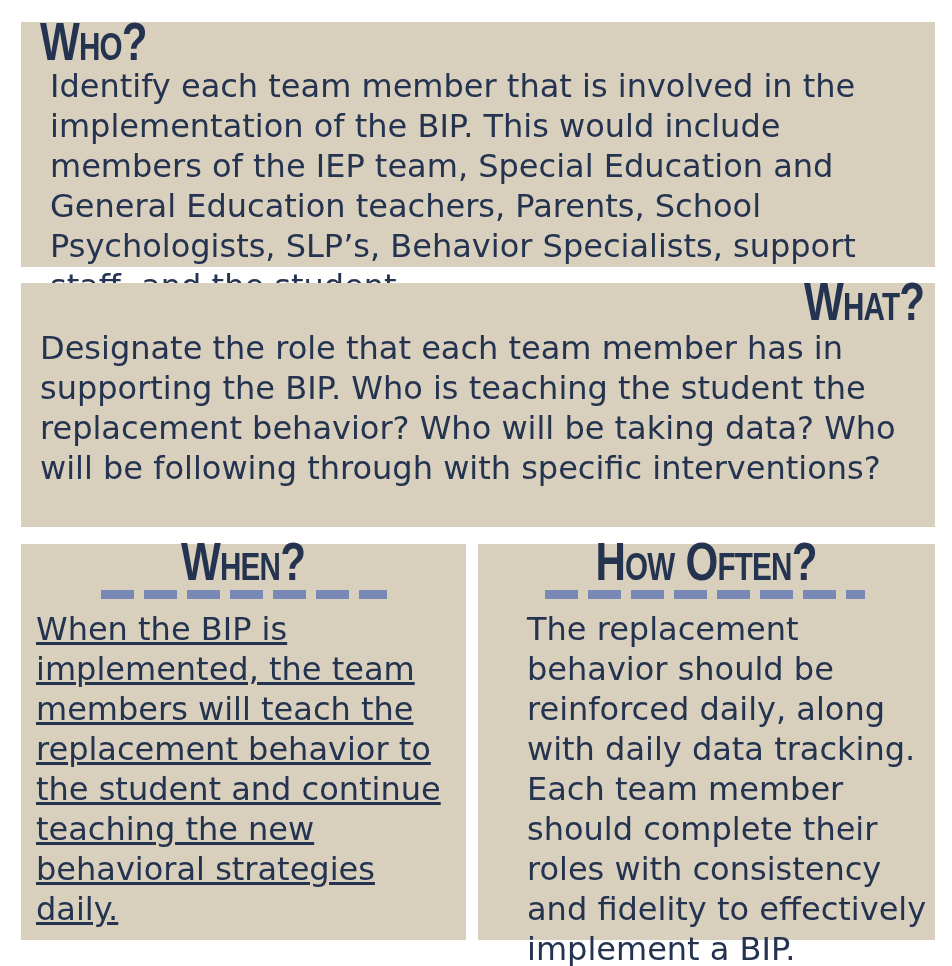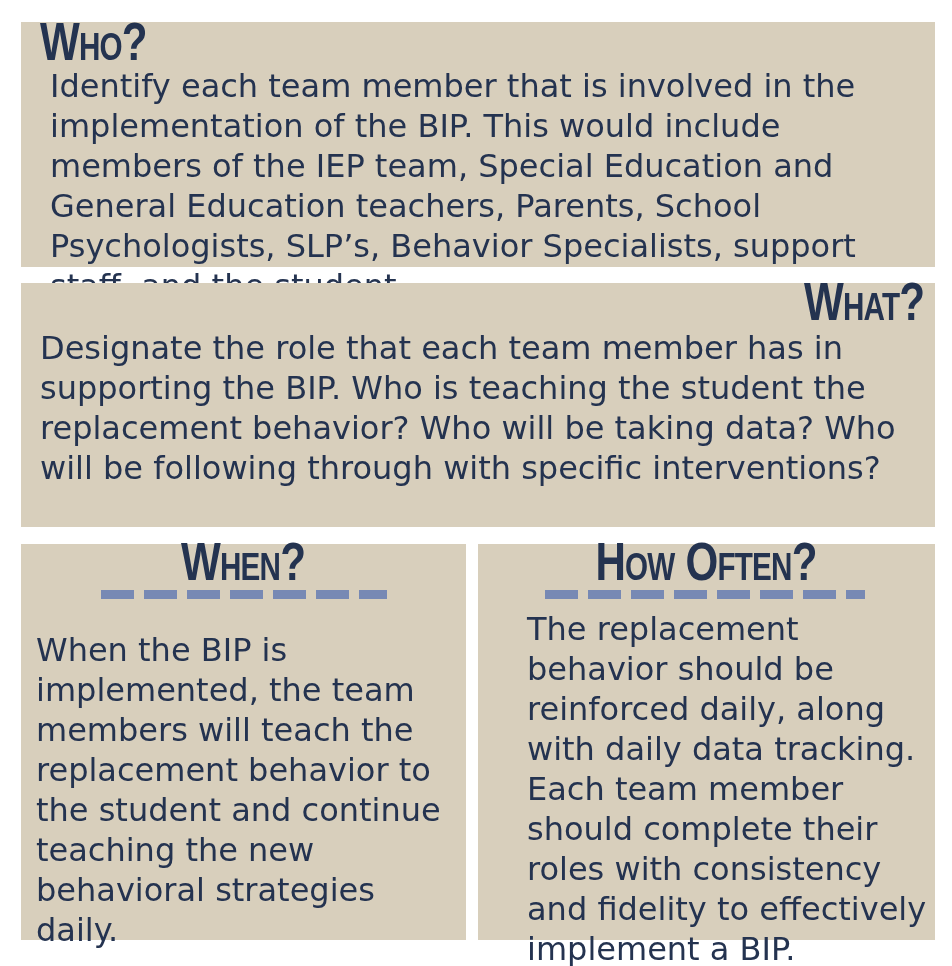--- a/index.html
+++ b/index.html
@@ -16,18 +16,18 @@
 <div class="head" style="left:40px;top:14px;transform-origin:left top;">Who?</div>
 <div class="body" style="left:50px;top:66px;width:856px;">Identify each team member that is involved in the implementation of the BIP. This would include members of the IEP team, Special Education and General Education teachers, Parents, School Psychologists, SLP’s, Behavior Specialists, support staff, and the student.</div>
 
 <div class="panel" style="left:21px;top:283px;width:914px;height:244px;"></div>
 <div class="head" style="right:28px;top:274px;transform-origin:right top;">What?</div>
 <div class="body" style="left:40px;top:328px;width:876px;">Designate the role that each team member has in supporting the BIP.  Who is teaching the student the replacement behavior? Who will be taking data? Who will be following through with specific interventions?</div>
 
 <div class="panel" style="left:21px;top:544px;width:445px;height:396px;"></div>
 <div class="head" style="left:243px;top:534px;transform:translateX(-50%) scaleX(0.78);">When?</div>
 <div class="dash" style="left:101px;top:590px;width:286px;"></div>
-<div class="body" style="left:36px;top:630px;width:415px;">When the BIP is implemented, the team members will teach the replacement behavior to the student and continue teaching the new behavioral strategies daily.</div>
+<div class="body" style="left:36px;top:609px;width:415px;text-decoration:underline;">When the BIP is implemented, the team members will teach the replacement behavior to the student and continue teaching the new behavioral strategies daily.</div>
 
 <div class="panel" style="left:478px;top:544px;width:457px;height:396px;"></div>
 <div class="head" style="left:706px;top:534px;transform:translateX(-50%) scaleX(0.78);">How Often?</div>
 <div class="dash" style="left:545px;top:590px;width:320px;"></div>
 <div class="body" style="left:495px;top:609px;width:422px;margin-left:32px;">The replacement behavior should be reinforced daily, along with daily data tracking. Each team member should complete their roles with consistency and fidelity to effectively implement a BIP.</div>
 
 </body></html>

